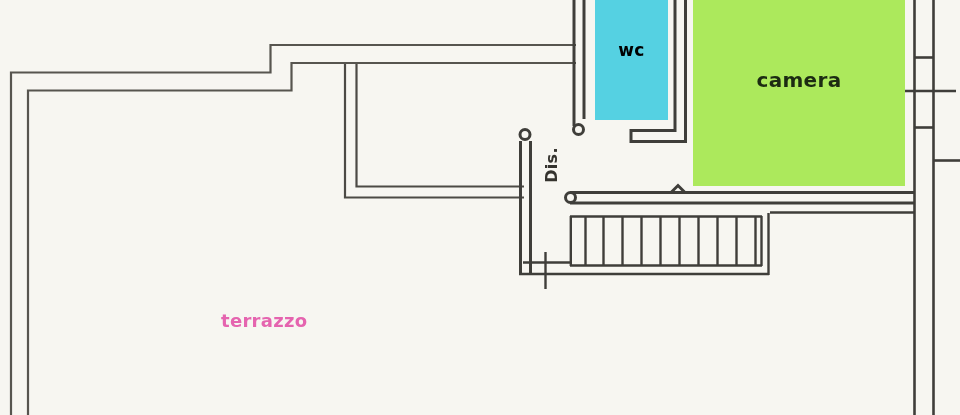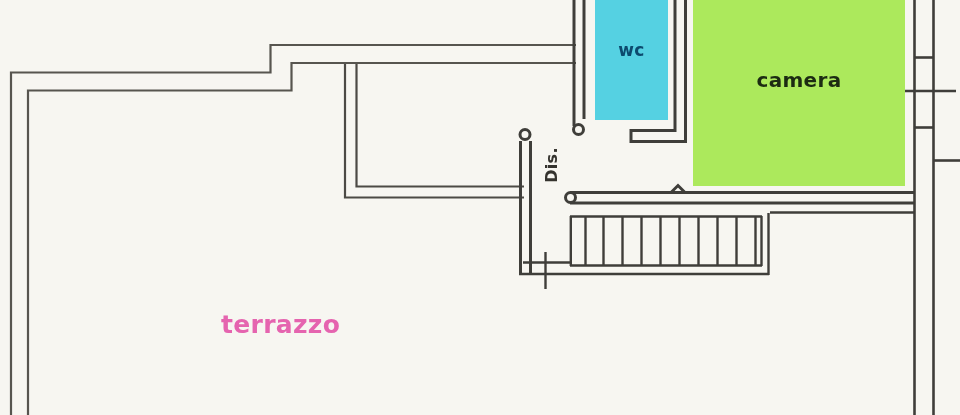--- a/index.html
+++ b/index.html
@@ -22,39 +22,39 @@
     position: absolute;
     font-weight: 700;
     letter-spacing: 0.3px;
     white-space: nowrap;
     user-select: none;
   }
   .label-wc {
     left: 595px; top: 40px; width: 73px;
     text-align: center;
     font-size: 17px;
-    color: #0c4a6e;
+    color: #000000;
   }
   .label-camera {
     left: 693px; top: 68px; width: 212px;
     text-align: center;
     font-size: 20px;
     color: #1c2b12;
   }
   .label-dis {
     left: 530px; top: 152px; width: 50px; height: 26px;
     text-align: center;
     font-size: 16px;
     color: #35332e;
     transform: rotate(-90deg);
     transform-origin: center center;
   }
   .label-terrazzo {
     left: 221px; top: 310px;
-    font-size: 25px;
+    font-size: 18px;
     color: #e564af;
   }
 </style>
 </head>
 <body>
 
 <div class="plan">
 
   <svg width="960" height="415" viewBox="0 0 960 415">
 

